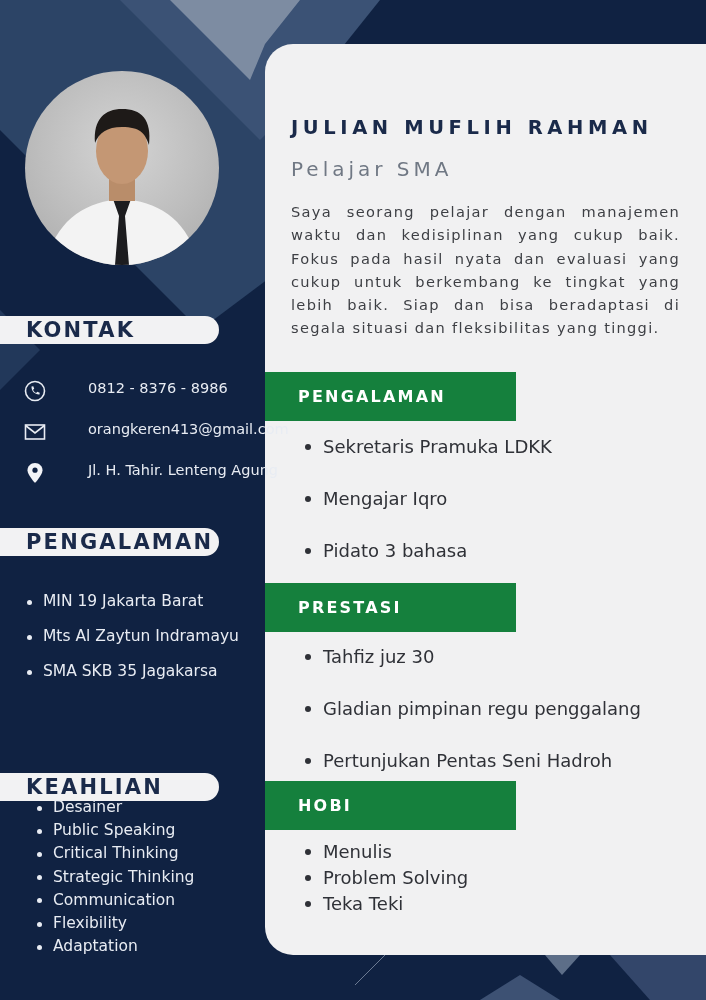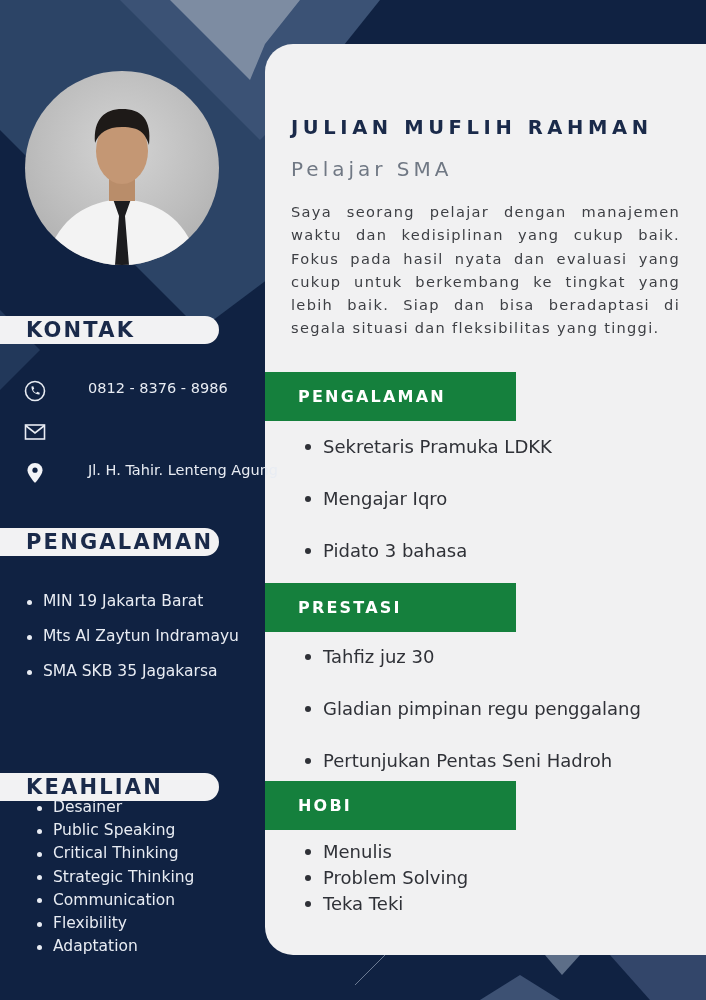--- a/index.html
+++ b/index.html
@@ -102,20 +102,21 @@
   </span>
   <span>0812 - 8376 - 8986</span>
 </div>
 <div class="contact-row" style="top:421px;">
   <span class="ic">
     <svg width="22" height="18" viewBox="0 0 22 18">
         <rect x="1.5" y="2" width="19" height="14" fill="none" stroke="#e8ecf3" stroke-width="1.6"></rect>
         <path d="M1.5,2.5 L11,10 L20.5,2.5" fill="none" stroke="#e8ecf3" stroke-width="1.6"></path>
       </svg>
   </span>
+  <span>orangkeren413@gmail.com</span>
 </div>
 <div class="contact-row" style="top:462px;">
   <span class="ic">
     <svg width="18" height="22" viewBox="0 0 18 22">
         <path d="M9,1 C4.6,1 1.5,4.3 1.5,8.3 C1.5,13 9,21 9,21 C9,21 16.5,13 16.5,8.3 C16.5,4.3 13.4,1 9,1 Z" fill="#f3f4f7"></path>
         <circle cx="9" cy="8.2" r="2.6" fill="#102242"></circle>
       </svg>
   </span>
   <span>Jl. H. Tahir. Lenteng Agung</span>
 </div>

